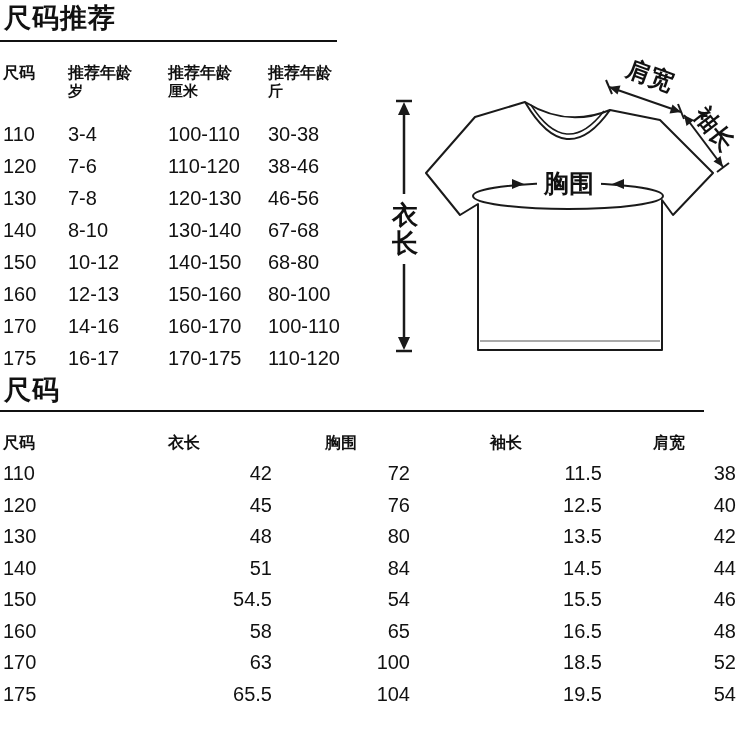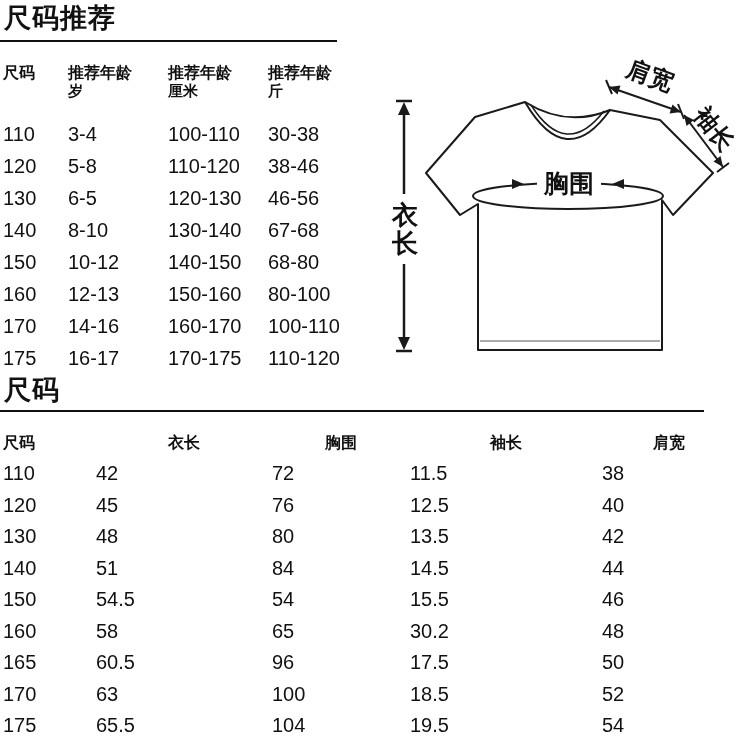--- a/index.html
+++ b/index.html
@@ -29,21 +29,21 @@
     padding:0 0 0 3px;font-size:20px;font-weight:400;
   }
   
   .detail-tbl{left:0;top:428px;width:736px;}
   .detail-tbl th{
     height:30px;vertical-align:middle;
     padding:0;font-size:16px;font-weight:700;
   }
   .detail-tbl th:first-child{text-align:left;padding-left:3px;}
   .detail-tbl td{
-    height:31.5px;vertical-align:middle;text-align:left;
+    height:31.5px;vertical-align:middle;text-align:right;
     padding:0;font-size:20px;font-weight:400;
   }
   .detail-tbl td:first-child{text-align:left;padding-left:3px;}
   
   .diagram{position:absolute;left:386px;top:42px;width:350px;height:330px;}
   .diagram svg{display:block;width:100%;height:100%;}
   .dg-label{font-family:"Liberation Sans","DejaVu Sans",sans-serif;font-weight:700;fill:#111;}
 </style>
 </head>
 <body>
@@ -70,27 +70,27 @@
     </thead>
     <tbody>
         <tr>
           <td>110</td>
           <td>3-4</td>
           <td>100-110</td>
           <td>30-38</td>
         </tr>
         <tr>
           <td>120</td>
-          <td>5-8</td>
+          <td>7-6</td>
           <td>110-120</td>
           <td>38-46</td>
         </tr>
         <tr>
           <td>130</td>
-          <td>6-5</td>
+          <td>7-8</td>
           <td>120-130</td>
           <td>46-56</td>
         </tr>
         <tr>
           <td>140</td>
           <td>8-10</td>
           <td>130-140</td>
           <td>67-68</td>
         </tr>
         <tr>
@@ -219,29 +219,22 @@
           <td>150</td>
           <td>54.5</td>
           <td>54</td>
           <td>15.5</td>
           <td>46</td>
         </tr>
         <tr>
           <td>160</td>
           <td>58</td>
           <td>65</td>
-          <td>30.2</td>
+          <td>16.5</td>
           <td>48</td>
-        </tr>
-        <tr>
-          <td>165</td>
-          <td>60.5</td>
-          <td>96</td>
-          <td>17.5</td>
-          <td>50</td>
         </tr>
         <tr>
           <td>170</td>
           <td>63</td>
           <td>100</td>
           <td>18.5</td>
           <td>52</td>
         </tr>
         <tr>
           <td>175</td>

